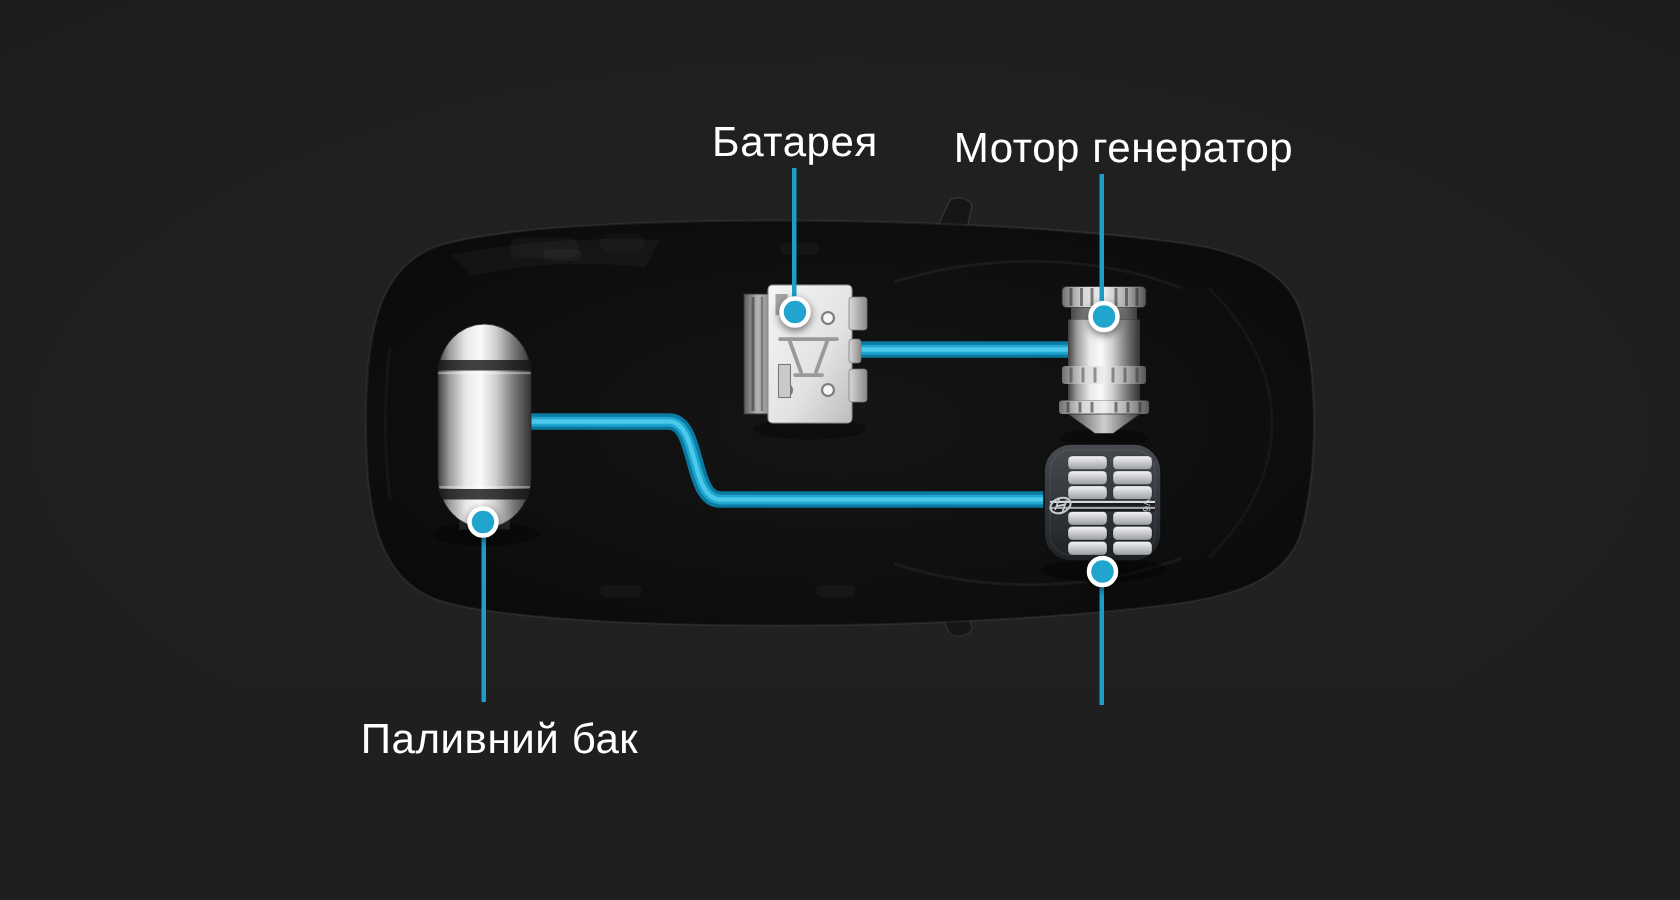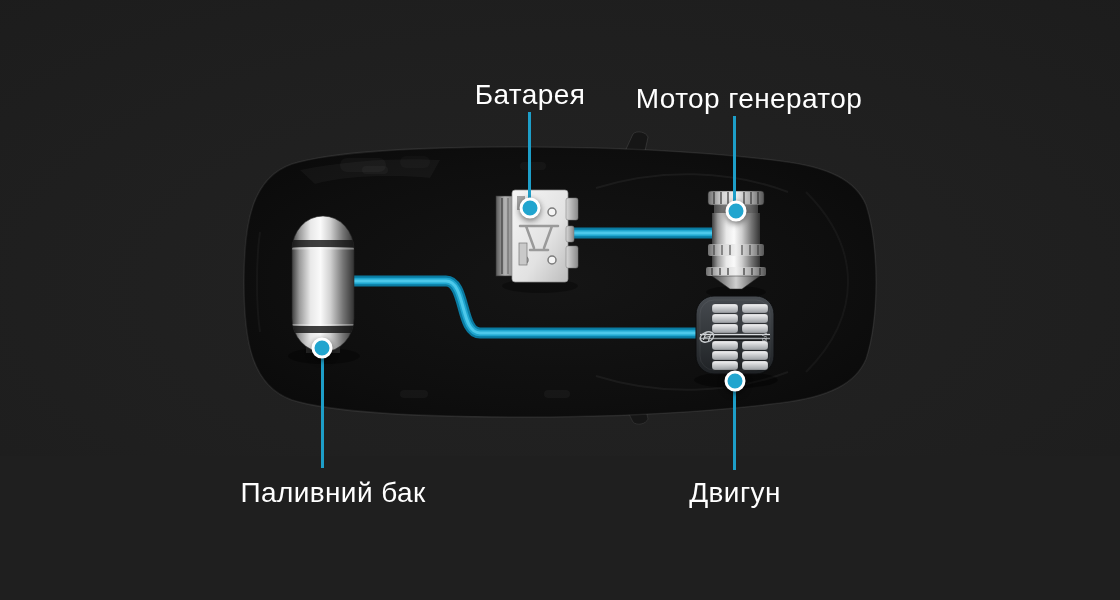--- a/index.html
+++ b/index.html
@@ -240,15 +240,14 @@
 
     <circle class="hotspot" cx="530" cy="208" r="9" fill="#21a5cf" stroke="#ffffff" stroke-width="3"></circle>
     <circle class="hotspot" cx="736" cy="211" r="9" fill="#21a5cf" stroke="#ffffff" stroke-width="3"></circle>
     <circle class="hotspot" cx="322" cy="348" r="9" fill="#21a5cf" stroke="#ffffff" stroke-width="3"></circle>
     <circle class="hotspot" cx="735" cy="381" r="9" fill="#21a5cf" stroke="#ffffff" stroke-width="3"></circle>
   </svg>
 
   <div class="callout-label" style="left:530px;top:79px;">Батарея</div>
   <div class="callout-label" style="left:333px;top:477px;">Паливний бак</div>
   <div class="callout-label" style="left:749px;top:83px;">Мотор генератор</div>
-  <div class="callout-label" style="left:735px;top:477px;">Двигун</div>
 
 </div>
 
 </body></html>

